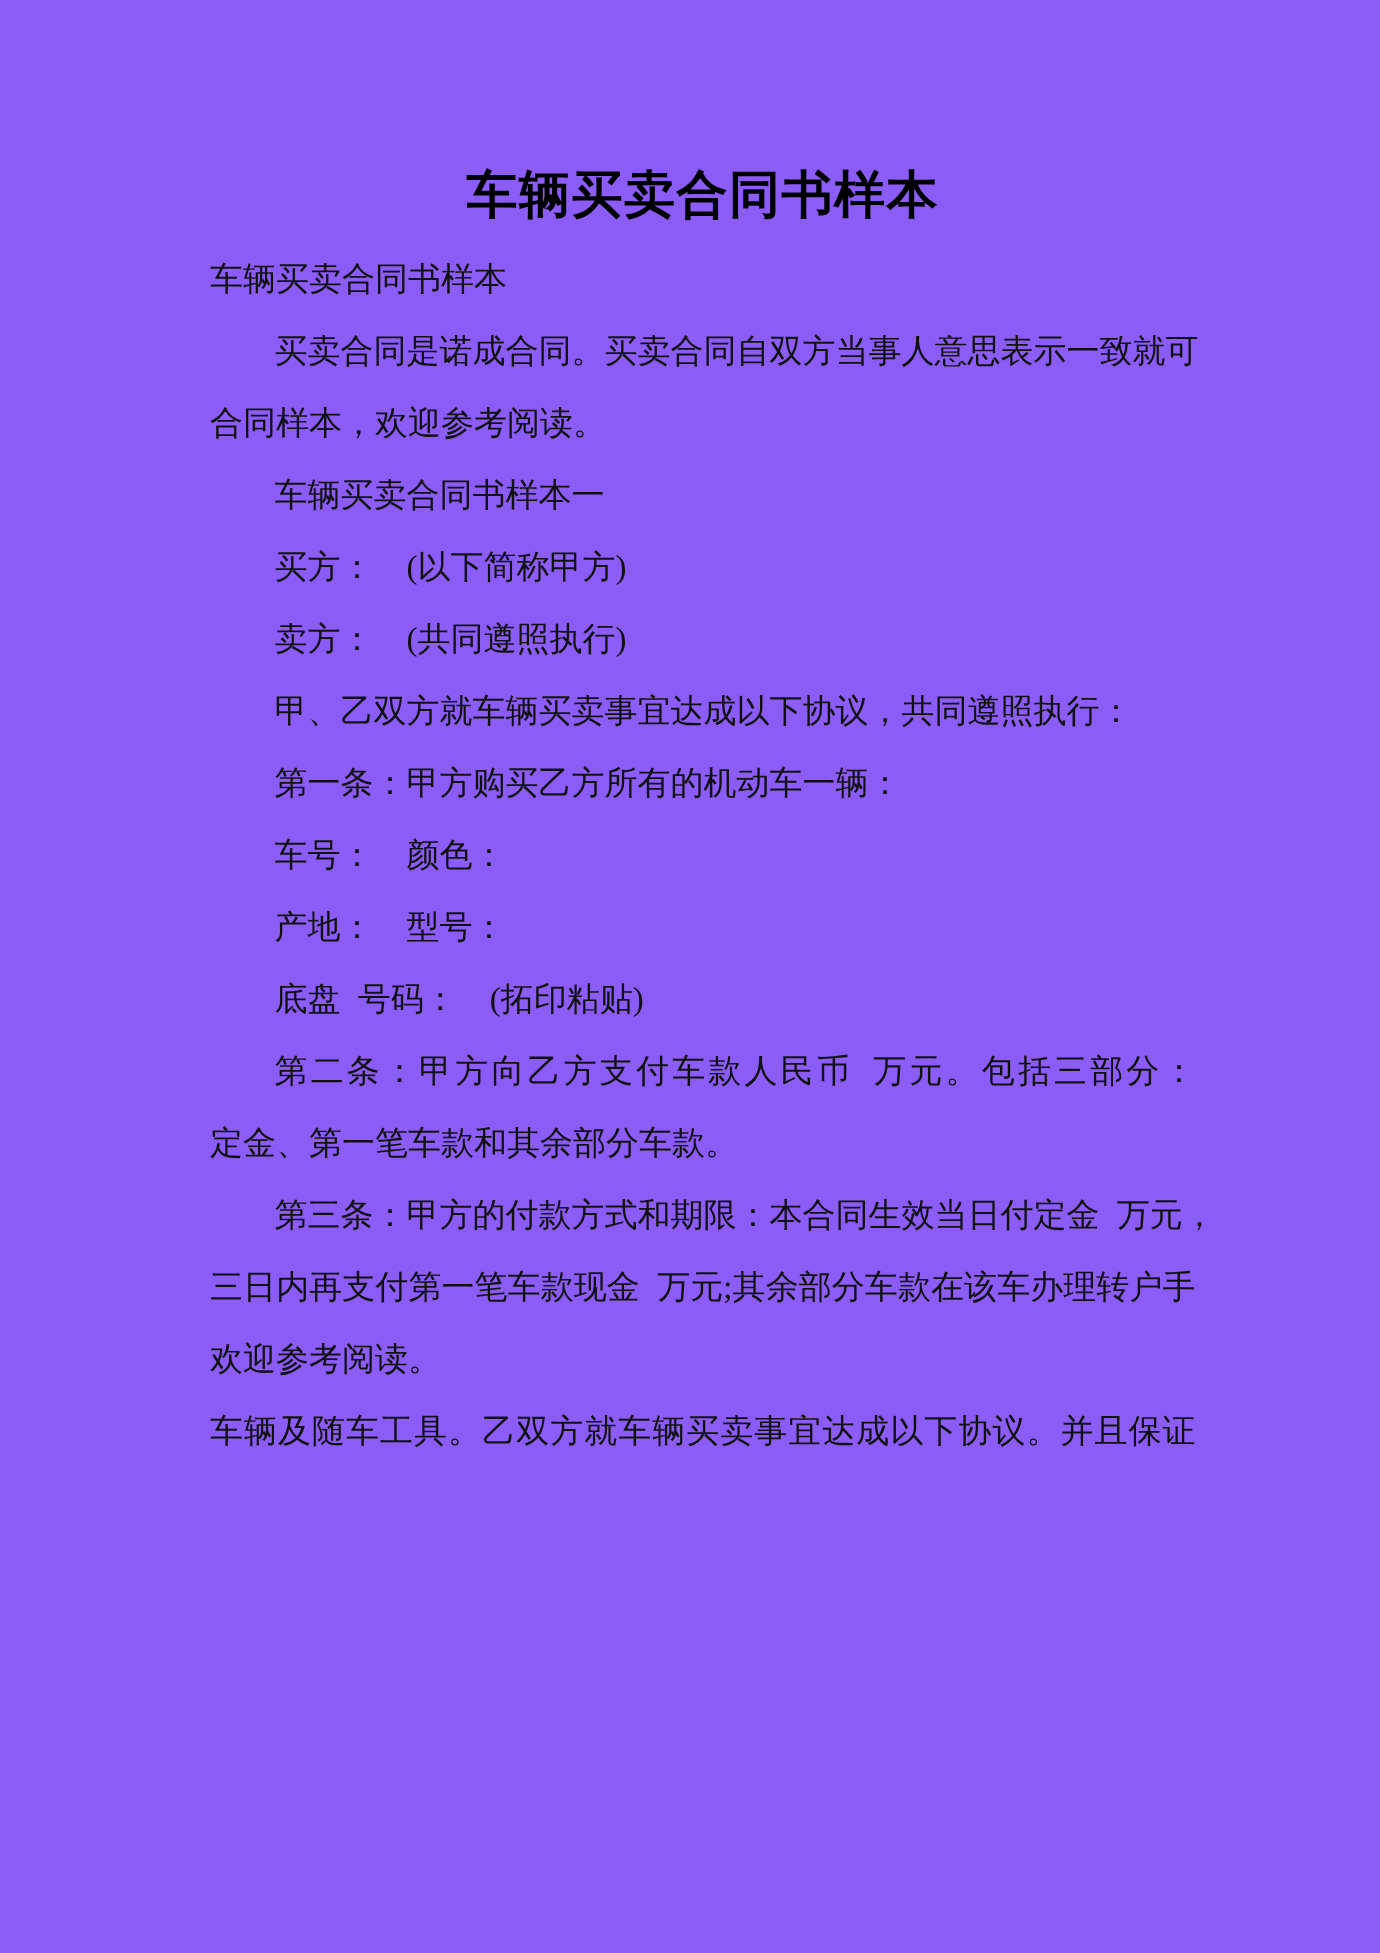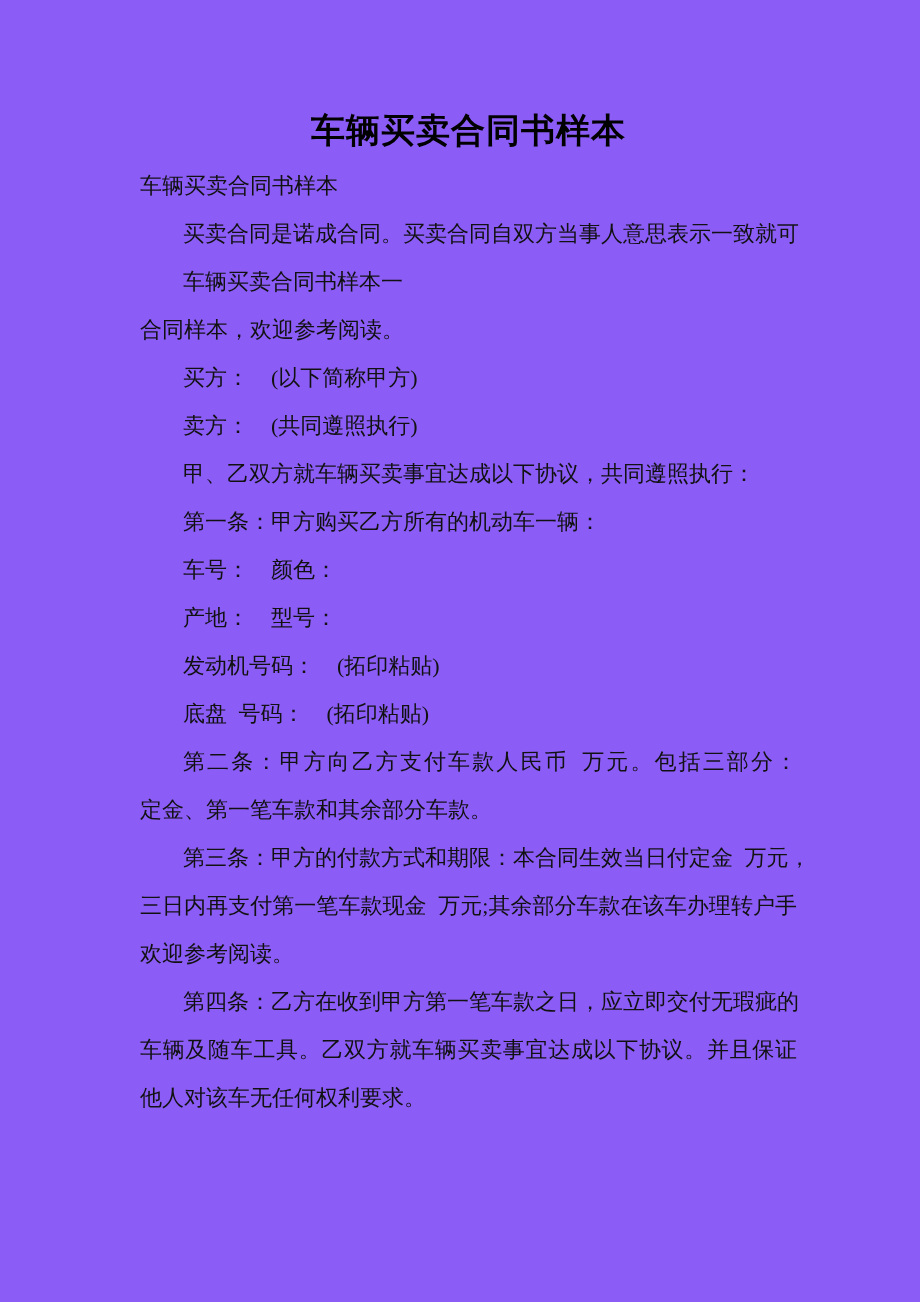--- a/index.html
+++ b/index.html
@@ -52,32 +52,29 @@
 </style>
 </head>
 <body>
 
 <div class="page">
   <h1 class="doc-title">车辆买卖合同书样本</h1>
   <div class="doc-body">
 
   <div class="line">车辆买卖合同书样本</div>
       <div class="line indent fill">买卖合同是诺成合同。买卖合同自双方当事人意思表示一致就可</div>
+      <div class="line">合同样本，欢迎参考阅读。</div>
       <div class="line indent">车辆买卖合同书样本一</div>
-      <div class="line">合同样本，欢迎参考阅读。</div>
       <div class="line indent">买方：　(以下简称甲方)</div>
       <div class="line indent">卖方：　(共同遵照执行)</div>
       <div class="line indent">甲、乙双方就车辆买卖事宜达成以下协议，共同遵照执行：</div>
       <div class="line indent">第一条：甲方购买乙方所有的机动车一辆：</div>
       <div class="line indent">车号：　颜色：</div>
       <div class="line indent">产地：　型号：</div>
-      <div class="line indent">发动机号码：　(拓印粘贴)</div>
       <div class="line indent">底盘 号码：　(拓印粘贴)</div>
       <div class="line indent fill">第二条：甲方向乙方支付车款人民币 万元。包括三部分：</div>
       <div class="line">定金、第一笔车款和其余部分车款。</div>
       <div class="line indent fill">第三条：甲方的付款方式和期限：本合同生效当日付定金 万元，</div>
       <div class="line fill">三日内再支付第一笔车款现金 万元;其余部分车款在该车办理转户手</div>
       <div class="line">欢迎参考阅读。</div>
-      <div class="line indent fill">第四条：乙方在收到甲方第一笔车款之日，应立即交付无瑕疵的</div>
       <div class="line fill">车辆及随车工具。乙双方就车辆买卖事宜达成以下协议。并且保证</div>
-      <div class="line">他人对该车无任何权利要求。</div>
     </div>
 </div>
 
 </body></html>

